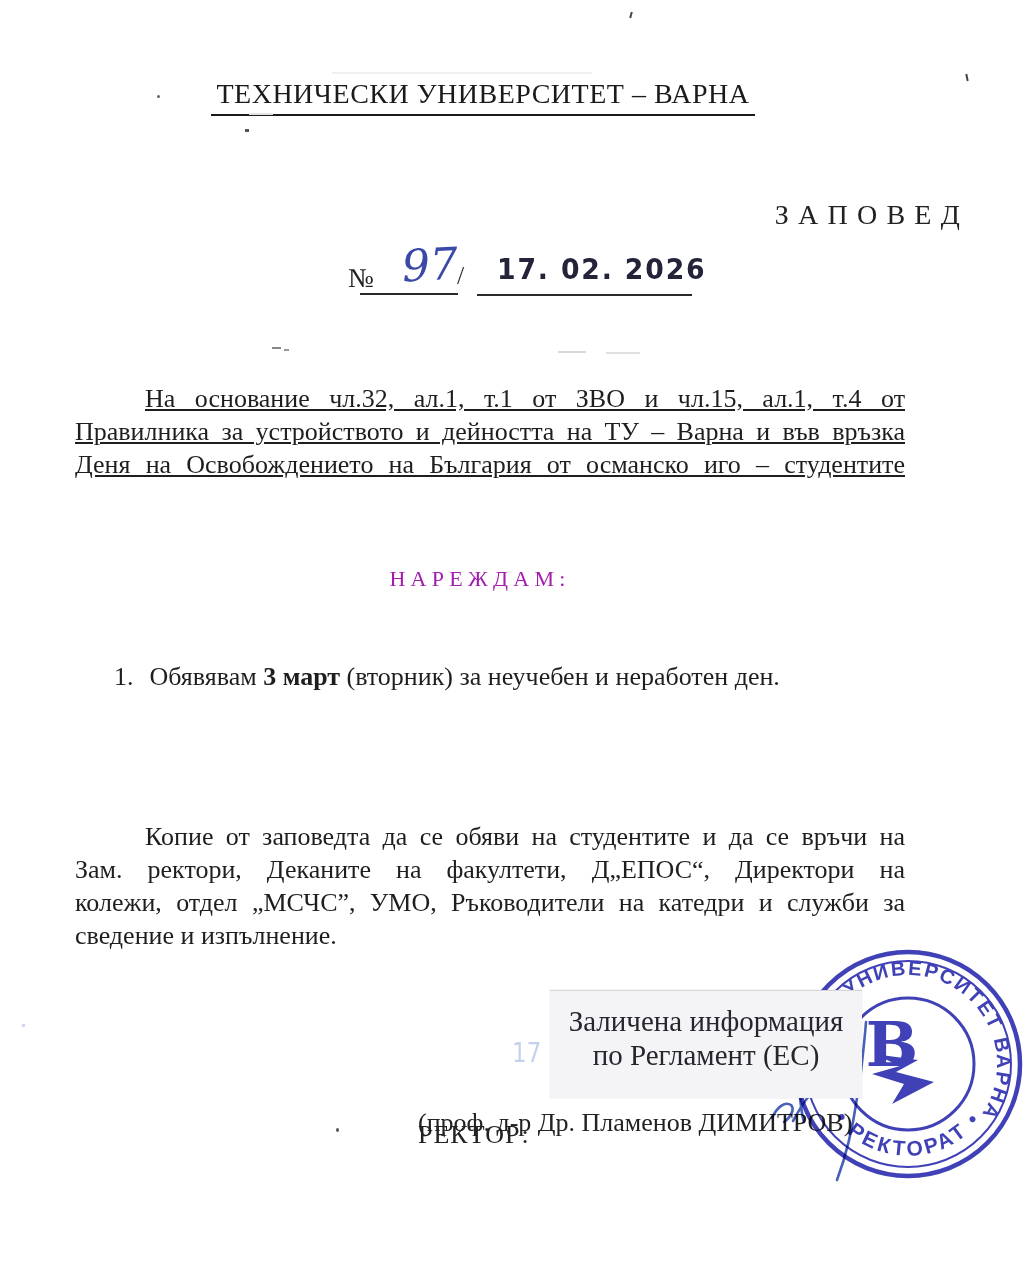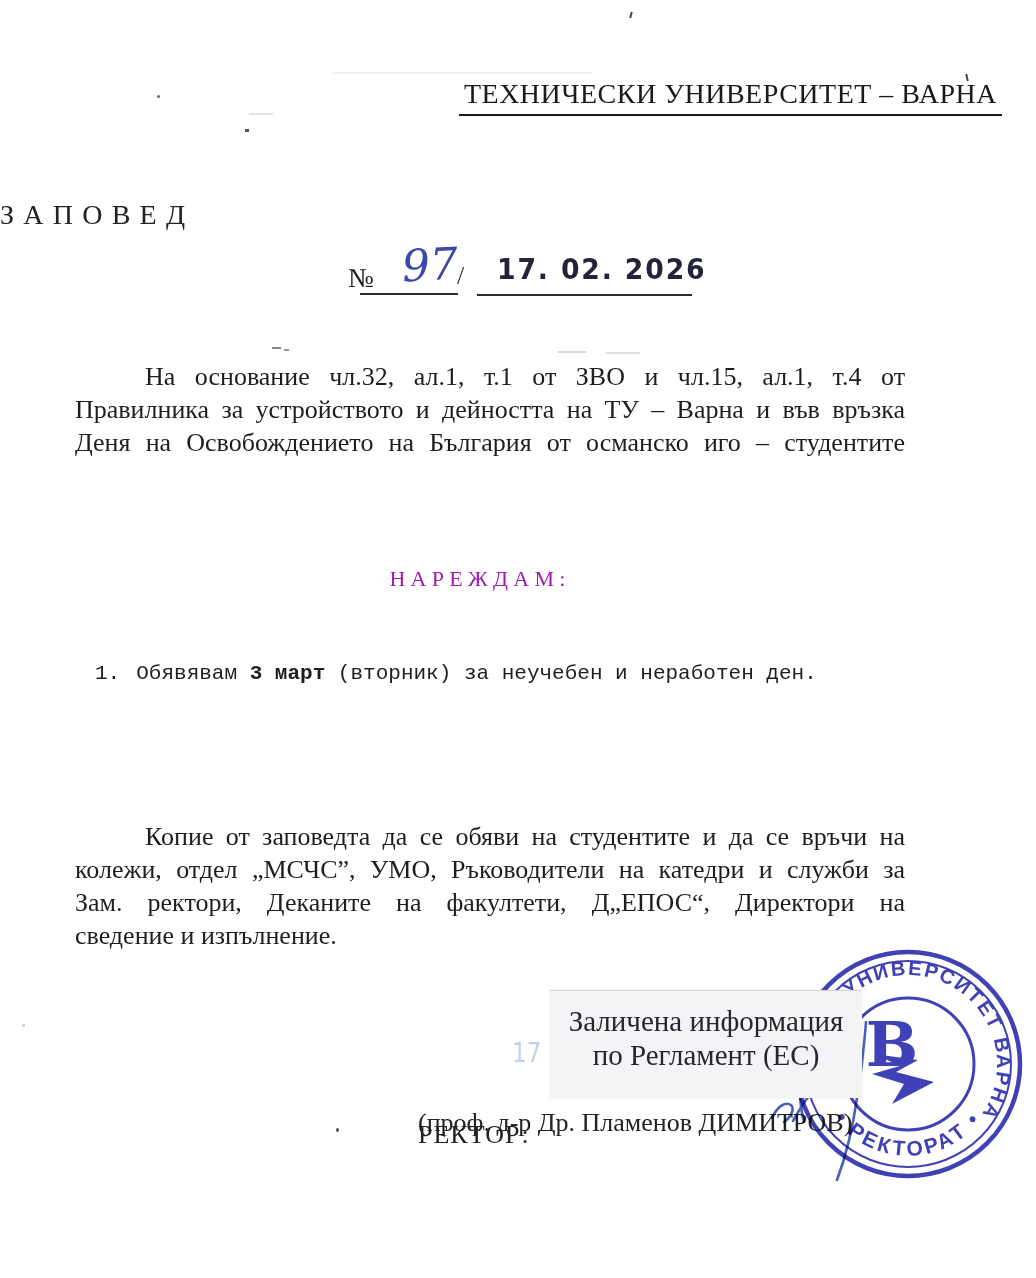--- a/index.html
+++ b/index.html
@@ -2,26 +2,26 @@
 <html><head>
 <meta charset="utf-8">
 <style>
   html,body { margin:0; padding:0; background:#e8e8e8; }
   .page {
     position:relative; width:1036px; height:1278px; margin:0 auto;
     background:#ffffff; overflow:hidden;
     font-family:"Liberation Serif", serif; color:#1f1f1f;
   }
   
-  .title-wrap { position:absolute; top:78px; left:0; width:966px; text-align:right;margin-left:36px; }
+  .title-wrap { position:absolute; top:78px; left:0; width:966px; text-align:center; }
   .title-text {
     display:inline-block; font-size:28px; letter-spacing:0.5px; color:#1a1a1a;
     border-bottom:2px solid #1a1a1a; padding:0 5px 4px 5px;
   }
-  .order-heading-wrap { position:absolute; top:199px; left:0; width:950px; text-align:left; }
+  .order-heading-wrap { position:absolute; top:199px; left:0; width:950px; text-align:right;padding-left:19px; }
   .order-heading { font-size:28px; letter-spacing:0.33em; color:#222; }
 
   
   .num-symbol  { position:absolute; left:348px; top:263px; font-size:27px; color:#222; }
   .num-hand {
     position:absolute; left:402px; top:243px; font-size:44px; line-height:1;
     font-family:"DejaVu Serif", serif; font-style:italic;
     color:#3a49a8; transform:rotate(-3deg);
   }
   .num-sep   { position:absolute; left:457px; top:261px; font-size:26px; color:#333; }
@@ -31,27 +31,27 @@
     color:#23233a; transform:scaleX(0.92); transform-origin:left top;
   }
   .underline-a { position:absolute; left:360px; top:293px; width:98px;  height:0; border-top:2px solid #2a2a2a; }
   .underline-b { position:absolute; left:477px; top:294px; width:215px; height:0; border-top:2px solid #2a2a2a; }
 
   
   .para { position:absolute; left:75px; width:830px; font-size:26px; line-height:33px; color:#1e1e1e; }
   .jline { text-align:justify; text-align-last:justify; }
   .jline-last { text-align:left; text-align-last:left; }
   .indent { padding-left:70px; box-sizing:border-box; }
-  .basis { top:360px; }
+  .basis { top:382px;text-decoration:underline; }
   .distribution { top:820px; }
 
   .command-wrap { position:absolute; top:566px; left:0; width:960px; text-align:center; }
   .command-heading { font-size:22px; letter-spacing:0.24em; color:#a21caf; }
 
-  .item1 { position:absolute; left:95px; top:662px; font-size:21px; color:#1e1e1e;font-family:Liberation Mono, monospace; }
+  .item1 { position:absolute; left:114px; top:662px; font-size:26px; color:#1e1e1e; }
   .item1 .num { margin-right:16px; }
   .item1 .b { font-weight:bold; }
 
   
   .rector-label { position:absolute; left:418px; top:1074px; font-size:26px; letter-spacing:1px; color:#222; z-index:10;margin-top:46px; }
   .rector-name  { position:absolute; left:418px; top:1108px; font-size:26px; color:#222; z-index:10; }
   .ghost-mark   { position:absolute; left:512px; top:1040px; font-size:23px; color:rgba(115,145,205,0.42); z-index:9;
                   font-family:"DejaVu Sans", sans-serif; transform:scaleY(1.15); }
 
   .redaction-box {
@@ -102,22 +102,22 @@
   <div class="command-wrap">
     <span class="command-heading">НАРЕЖДАМ:</span>
   </div>
 
   <div class="item1">
     <span class="num">1.</span><span>Обявявам </span><span class="b">3 март</span><span> (вторник) за неучебен и неработен ден.</span>
   </div>
 
   <div class="para distribution">
     <div class="jline indent">Копие от заповедта да се обяви на студентите и да се връчи на</div>
+    <div class="jline">Зам. ректори, Деканите на факултети, Д„ЕПОС“, Директори на</div>
     <div class="jline">колежи, отдел „МСЧС”, УМО, Ръководители на катедри и служби за</div>
-    <div class="jline">Зам. ректори, Деканите на факултети, Д„ЕПОС“, Директори на</div>
     <div class="jline-last">сведение и изпълнение.</div>
   </div>
 
   <span class="ghost-mark">17</span>
 
   <div class="rector-label">РЕКТОР:</div>
   <div class="rector-name">(проф. д-р Др. Пламенов ДИМИТРОВ)</div>
 
   <svg class="signature-svg" viewBox="0 0 1036 1278" aria-hidden="true">
     <g fill="none" stroke="#3f58b4" stroke-width="2.6" stroke-linecap="round" opacity="0.95">

